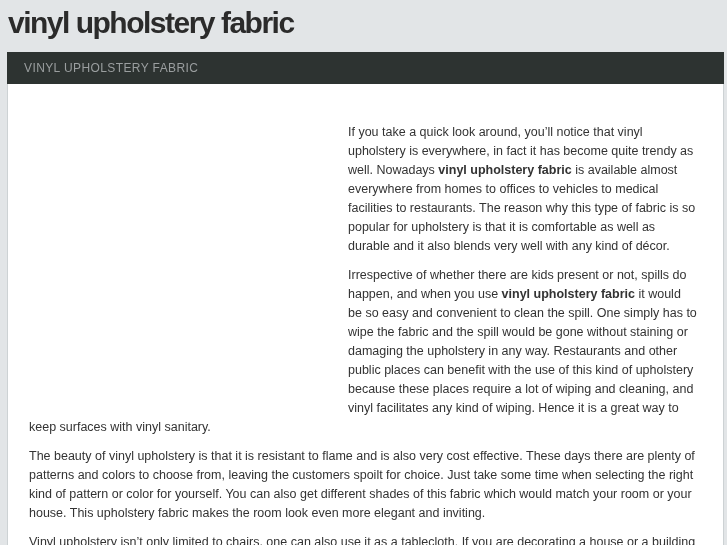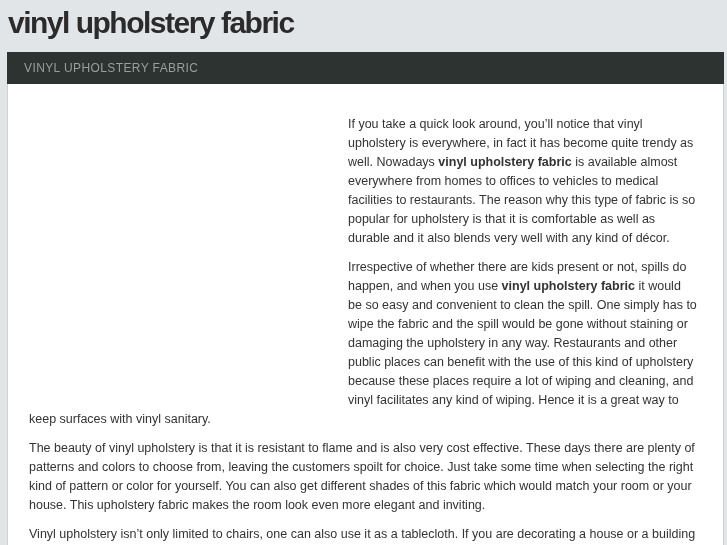--- a/index.html
+++ b/index.html
@@ -64,21 +64,21 @@
     padding: 31px 26px 20px 21px;
   }
   .image-placeholder {
     float: left;
     width: 300px;
     height: 270px;
     margin: 0 19px 8px 0;
     background: var(--content-bg);
   }
   .article p {
-    margin: 0 0 10px 0;
+    margin: 8px 0 10px 0;
     font-size: 12.5px;
     line-height: 19px;
     color: var(--body-text);
     text-align: left;
   }
   .article p strong {
     font-weight: 700;
   }
 </style>
 </head>

